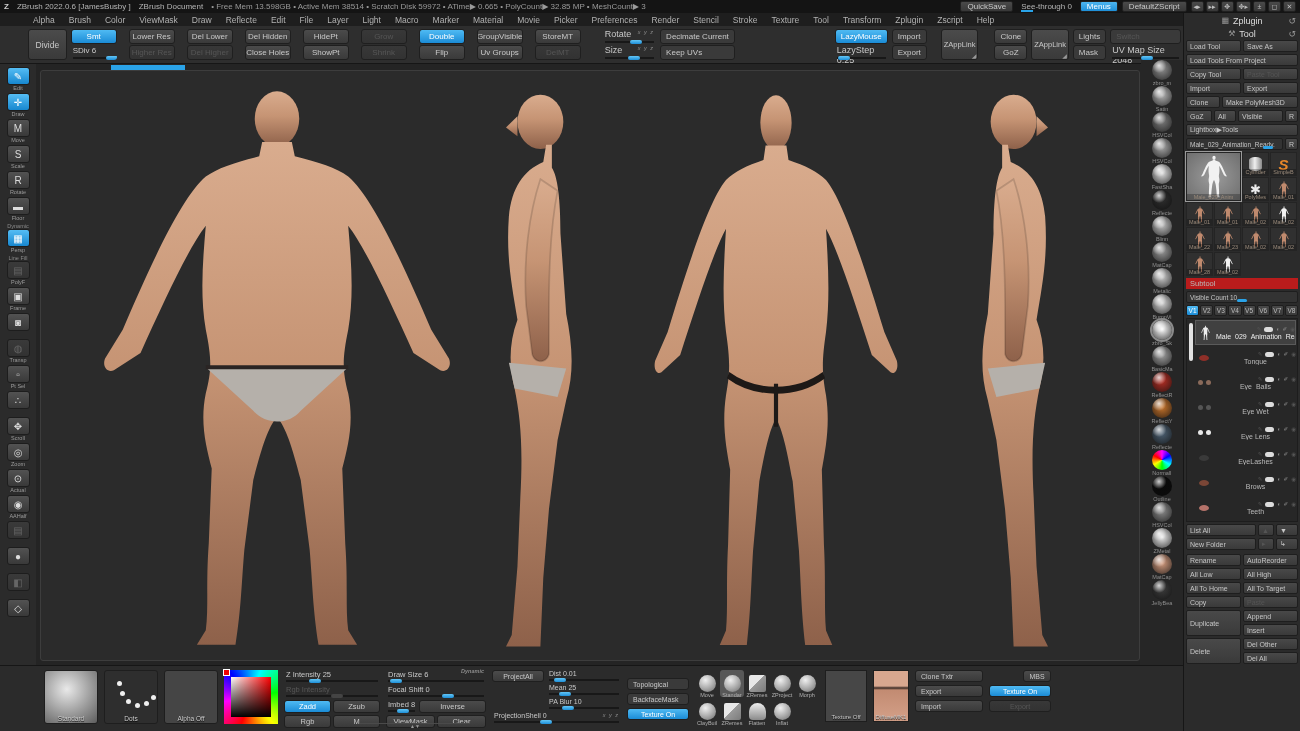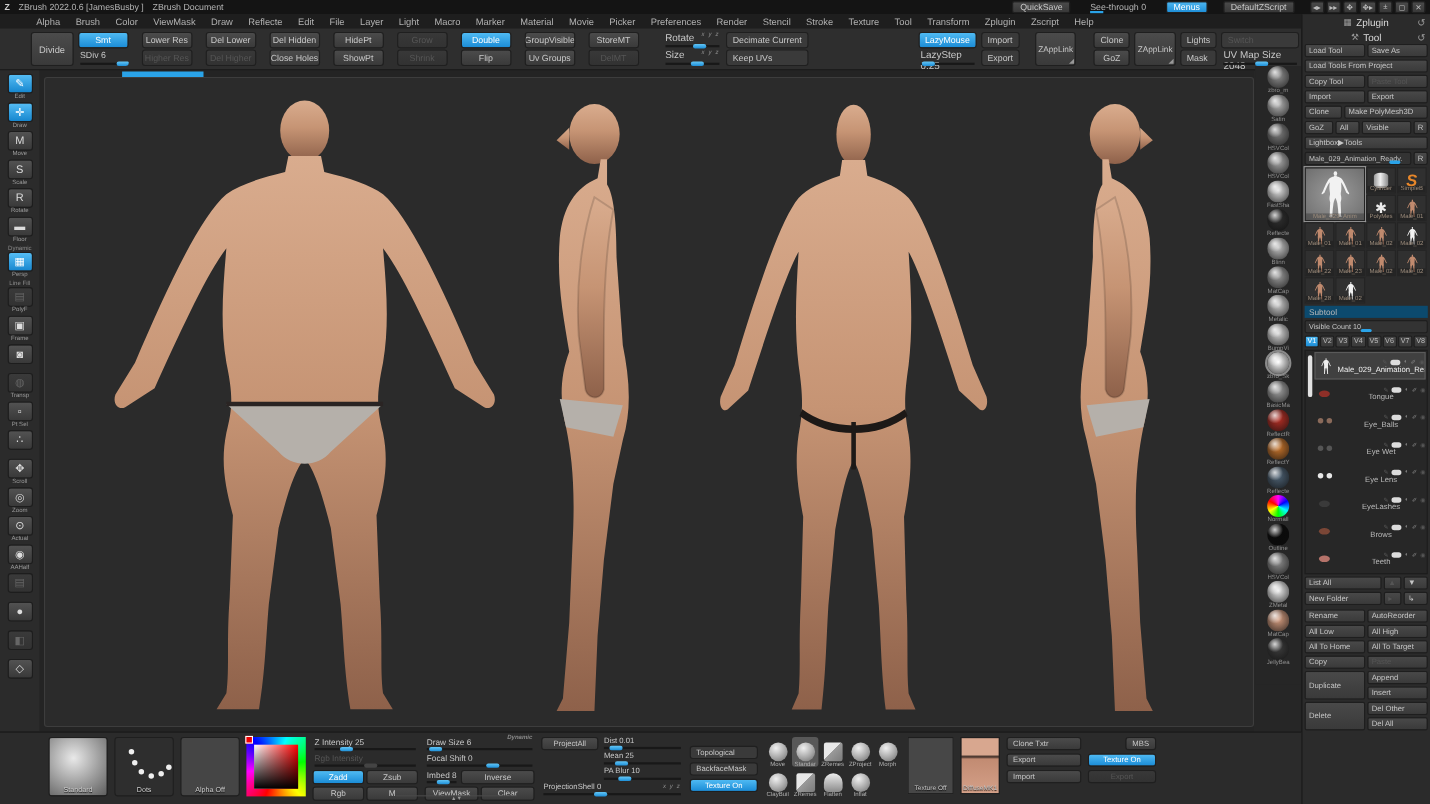--- a/index.html
+++ b/index.html
@@ -2,21 +2,21 @@
 <html><head>
 <meta charset="utf-8">
 <style>
 *{margin:0;padding:0;box-sizing:border-box;font-family:"Liberation Sans",sans-serif;user-select:none}
 html,body{width:1300px;height:731px;overflow:hidden}
 body{position:relative;background:#262626;color:#c6c6c6;font-size:9px}
 
 .titlebar{position:absolute;left:0;top:0;width:1300px;height:13px;background:#141414;display:flex;align-items:center;gap:8px;padding:0 4px;font-size:8px;color:#b5b5b5;white-space:nowrap}
 .tb-logo{color:#d0d0d0;font-weight:bold}
 .tb-stats{color:#9a9a9a}
-.tb-right{margin-left:auto;display:flex;align-items:center;gap:14px}
+.tb-right{margin-left:auto;display:flex;align-items:center;gap:4px}
 .tb-btn{background:linear-gradient(#4a4a4a,#383838);border:1px solid #202020;border-radius:2px;padding:0 6px;height:11px;display:flex;align-items:center;color:#c9c9c9}
 .tb-btn.on{background:linear-gradient(#4db5f0,#1e8fd8);color:#fff}
 .seeth{position:relative;padding:0 4px}
 .seeth::after{content:"";position:absolute;left:4px;bottom:-1px;width:12px;height:2px;background:#2aa3e8}
 .tb-icons{display:flex;gap:2px}
 .tb-ic{min-width:13px;height:11px;background:linear-gradient(#4a4a4a,#383838);border:1px solid #202020;border-radius:2px;display:flex;align-items:center;justify-content:center;font-size:7px;color:#bdbdbd;padding:0 2px}
 
 .menubar{position:absolute;left:0;top:13px;width:1183px;height:13px;background:#1e1e1e;display:flex;align-items:center;padding-left:26px}
 .menu-item{padding:0 7px;font-size:8.5px;color:#b2b2b2}
 
@@ -81,21 +81,21 @@
 .tlbl{position:absolute;left:0;bottom:0;width:100%;font-size:5.5px;color:#9a8a7a;background:rgba(0,0,0,.25);text-align:center;white-space:nowrap;overflow:hidden}
 .p-fig{display:none;width:10px;height:17px;color:#c08a6e}
 .tthumb.fig .p-fig{display:block}
 .tthumb.figw .p-fig{display:block;color:#f2f2f2}
 .tthumb.big .p-fig{width:26px;height:44px}
 .p-cyl{display:none;width:13px;height:14px;background:linear-gradient(90deg,#9a9a9a,#efefef 45%,#8a8a8a);border-radius:6px/3px}
 .tthumb.cyl .p-cyl{display:block}
 .p-g{display:none}
 .tthumb.slogo .p-g{display:block;color:#e8872a;font-size:15px;font-weight:bold;font-style:italic}
 .tthumb.star .p-g{display:block;color:#ececec;font-size:13px}
-.st-head{height:11px;background:#0c4a6e;display:flex;align-items:center;padding:0 4px;color:#bbb;margin:2px 0}
+.st-head{height:11px;background:#b91c1c;display:flex;align-items:center;padding:0 4px;color:#bbb;margin:2px 0}
 .st-tabs{display:flex;gap:1px;margin-bottom:2px}
 .st-tab{flex:1;height:11px;background:linear-gradient(#484848,#3a3a3a);border:1px solid #1e1e1e;border-radius:2px;display:flex;align-items:center;justify-content:center;font-size:6.5px;color:#bbb}
 .st-tab.on{background:linear-gradient(#4fbaf3,#1b8cd6);color:#fff}
 .st-list{position:relative;background:#272727;border:1px solid #1d1d1d;padding:1px 1px 1px 8px;margin-bottom:2px}
 .scroll-pill{position:absolute;left:2px;top:4px;width:4px;height:38px;background:#e2e2e2;border-radius:2px}
 .st-row{height:25px;display:flex;align-items:center;gap:2px;position:relative}
 .st-row.sel{background:#404040;border:1px solid #5a5a5a}
 .st-th{width:18px;height:22px;display:flex;align-items:center;justify-content:center;position:relative}
 .st-row .p-fig{width:9px;height:16px;color:#eee}
 .st-row.figw .p-fig{display:block}
@@ -173,20 +173,21 @@
       <path d="M29,19 L28,25 C21,28 17,34 16,44 C15,58 17,68 19,80 C16,88 16,96 18,104 C20,114 21,124 20,142 L19,166 L17,190 L15,194 L27,194 L28,170 L30,146 L33,122 L36,108 C39,98 38,88 36,78 L34,50 C34,38 33,30 31,27 L31,19 Z"></path>
       <path d="M27,31 C23,43 21,59 22,75 L24,91 C24,95 29,96 30,92 L30,75 C30,59 31,45 33,35 Z" stroke="rgba(0,0,0,0.15)" stroke-width="0.6"></path>
     </symbol>
   </defs>
 </svg>
 
 <div class="titlebar">
   <span class="tb-logo">Z</span>
   <span>ZBrush 2022.0.6 [JamesBusby ]</span>
   <span>ZBrush Document</span>
+  <span class="tb-stats">• Free Mem 13.598GB   • Active Mem 38514  • Scratch Disk 59972  • ATime▶ 0.665  • PolyCount▶ 32.85 MP    • MeshCount▶ 3</span>
   <div class="tb-right">
     <span class="tb-btn">QuickSave</span>
     <span class="seeth">See-through 0</span>
     <span class="tb-btn on">Menus</span>
     <span class="tb-btn">DefaultZScript</span>
     <span class="tb-icons">
 
     <span class="tb-ic">◂▸</span>
         <span class="tb-ic">▸▸</span>
         <span class="tb-ic">✥</span>

